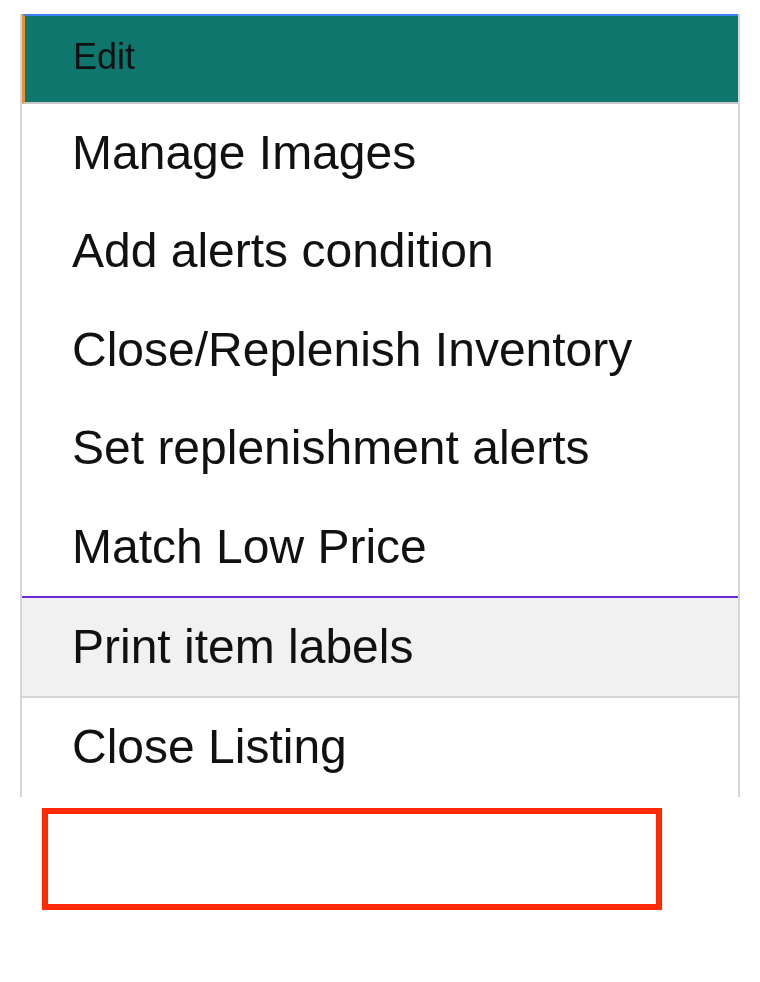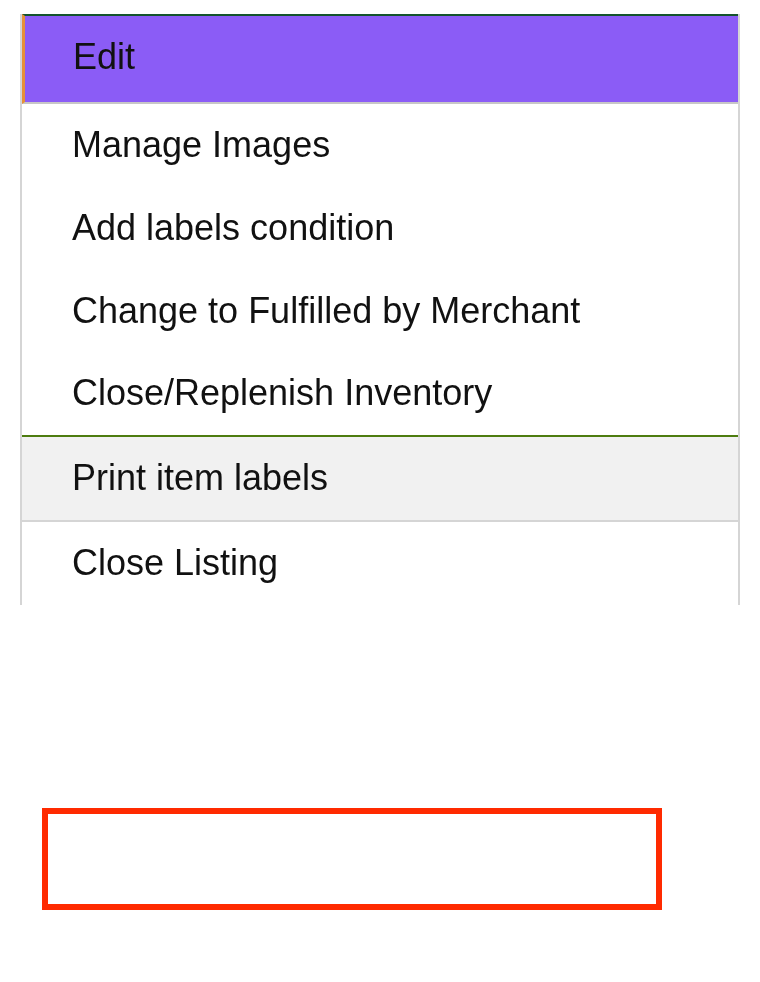--- a/index.html
+++ b/index.html
@@ -16,60 +16,61 @@
     }
     .dropdown-menu {
       position: absolute;
       top: 14px;
       left: 20px;
       width: 720px;
       border-left: 2px solid #d5d5d5;
       border-right: 2px solid #d5d5d5;
     }
     .dropdown-header {
-      background: #8b5cf6;
-      border-top: 2px solid #14532d;
+      background: #0f766e;
+      border-top: 2px solid #3b82f6;
       border-bottom: 2px solid #c7c7c7;
       border-left: 3px solid #e69138;
       padding: 20px 0 24px 48px;
       font-size: 36px;
       font-weight: 400;
       color: #111111;
     }
     .dropdown-item {
       padding: 18px 0 18px 50px;
-      font-size: 36px;
+      font-size: 48px;
       font-weight: 400;
       color: #111111;
       cursor: pointer;
       line-height: 1.3;
       position: relative;
     }
     .dropdown-item.highlighted {
       background: #f1f1f1;
-      border-top: 2px solid #4d7c0f;
+      border-top: 2px solid #6d28d9;
       border-bottom: 2px solid #d5d5d5;
     }
     .annotation-box {
       position: absolute;
       border: 6px solid #ff2a00;
       pointer-events: none;
       top: 808px;
       left: 42px;
       width: 620px;
       height: 102px;
       z-index: 10;
     }
   </style>
 </head>
 <body>
 
 <div class="dropdown-menu">
   <div class="dropdown-header">Edit</div>
   <div class="dropdown-item">Manage Images</div>
-  <div class="dropdown-item">Add labels condition</div>
-  <div class="dropdown-item">Change to Fulfilled by Merchant</div>
+  <div class="dropdown-item">Add alerts condition</div>
   <div class="dropdown-item">Close/Replenish Inventory</div>
+  <div class="dropdown-item">Set replenishment alerts</div>
+  <div class="dropdown-item">Match Low Price</div>
   <div class="dropdown-item highlighted">Print item labels</div>
   <div class="dropdown-item">Close Listing</div>
 </div>
 
 <div class="annotation-box"></div>
 
 </body></html>

